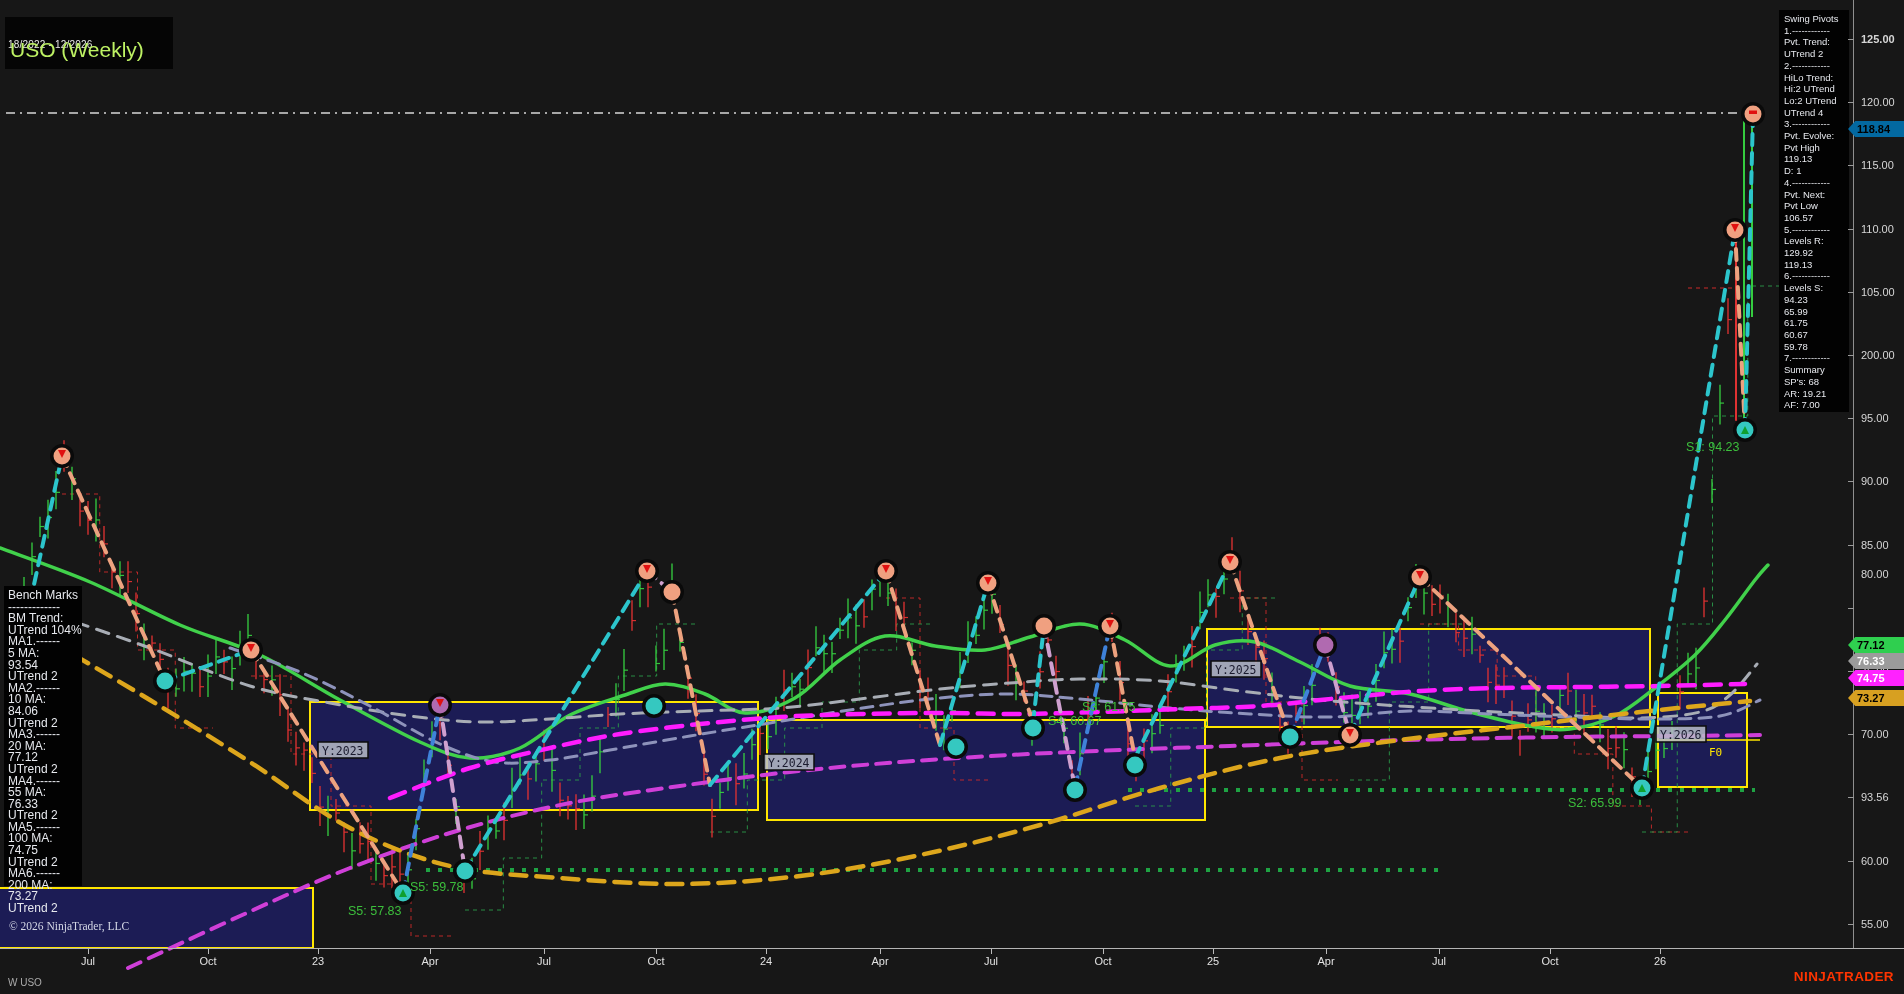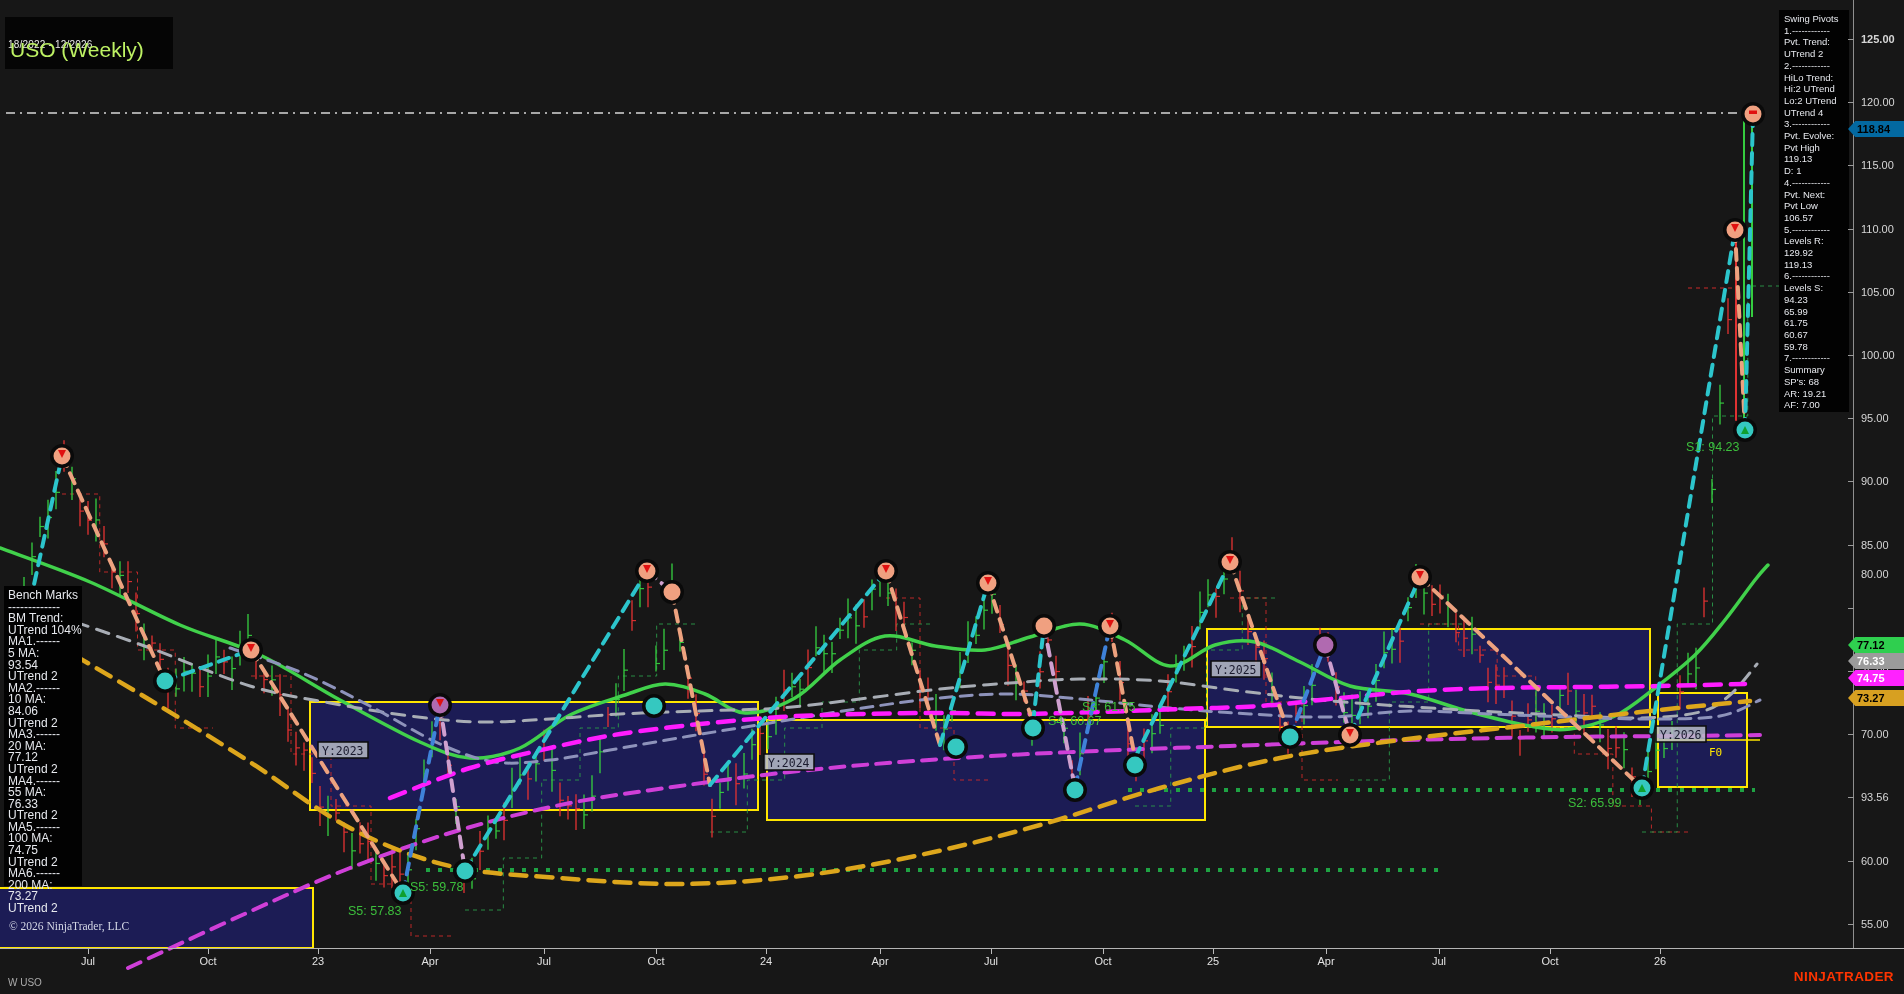--- a/index.html
+++ b/index.html
@@ -693,21 +693,21 @@
       <div class="ytick-label" style="top: 33px; font-weight: bold;">125.00</div>
       <div class="ytick-mark" style="top: 102.2px;"></div>
       <div class="ytick-label" style="top: 96.2px;">120.00</div>
       <div class="ytick-mark" style="top: 165.4px;"></div>
       <div class="ytick-label" style="top: 159.4px;">115.00</div>
       <div class="ytick-mark" style="top: 228.6px;"></div>
       <div class="ytick-label" style="top: 222.6px;">110.00</div>
       <div class="ytick-mark" style="top: 291.8px;"></div>
       <div class="ytick-label" style="top: 285.8px;">105.00</div>
       <div class="ytick-mark" style="top: 355px;"></div>
-      <div class="ytick-label" style="top: 349px;">100.00</div>
+      <div class="ytick-label" style="top: 349px;">200.00</div>
       <div class="ytick-mark" style="top: 418.2px;"></div>
       <div class="ytick-label" style="top: 412.2px;">95.00</div>
       <div class="ytick-mark" style="top: 481.4px;"></div>
       <div class="ytick-label" style="top: 475.4px;">90.00</div>
       <div class="ytick-mark" style="top: 544.6px;"></div>
       <div class="ytick-label" style="top: 538.6px;">85.00</div>
       <div class="ytick-mark" style="top: 607.8px;"></div>
       <div class="ytick-label" style="top: 568px;">80.00</div>
       <div class="ytick-mark" style="top: 671px;"></div>
       <div class="ytick-label" style="top: 665px;">75.00</div>

